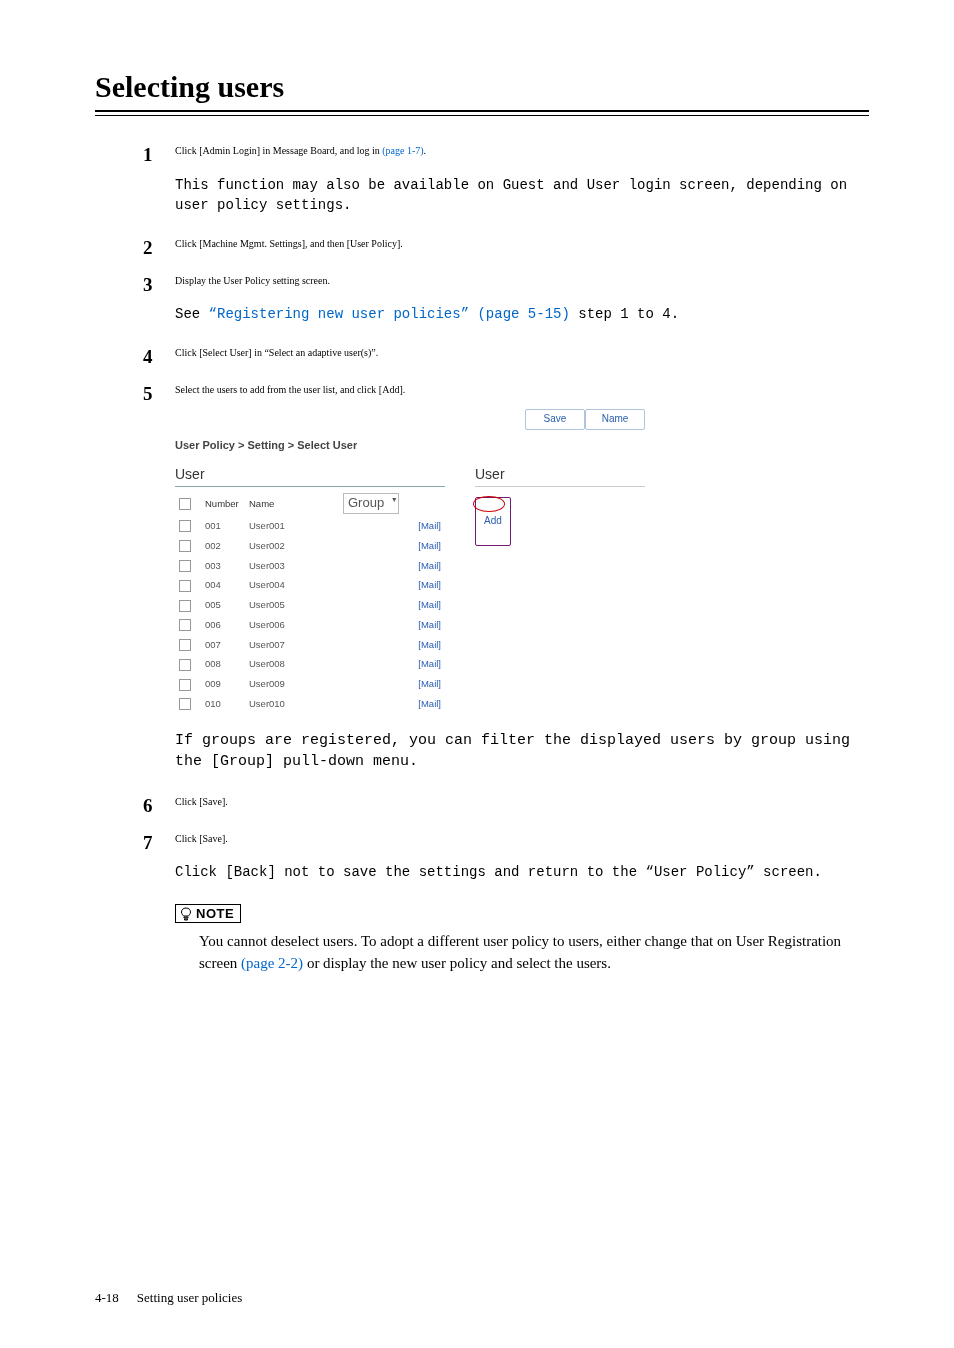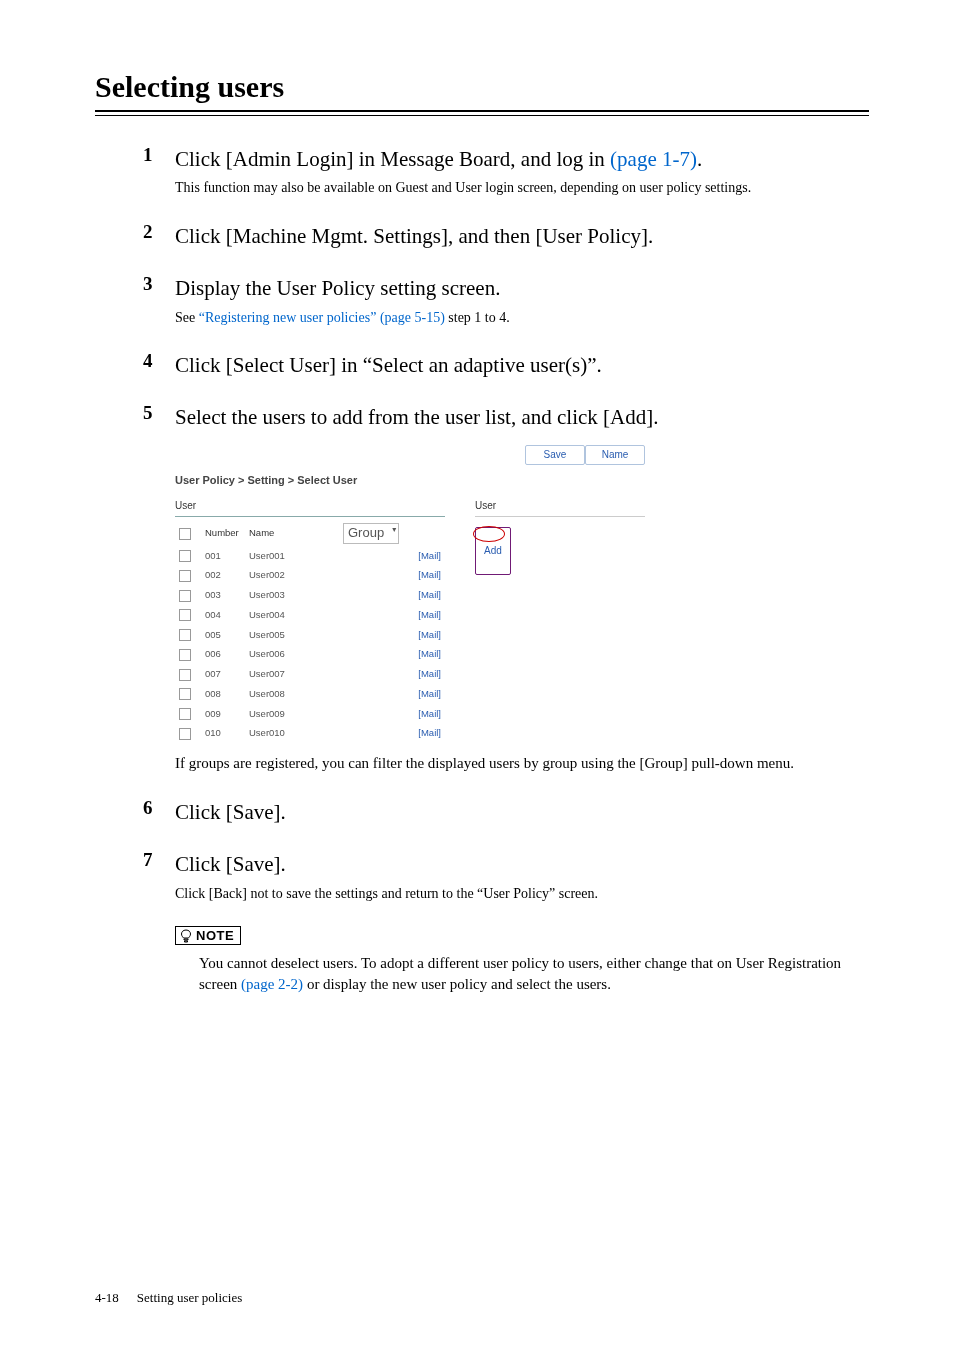--- a/index.html
+++ b/index.html
@@ -46,25 +46,26 @@
   ol.steps > li::before {
     content: counter(step);
     position: absolute;
     left: -32px;
     top: -3px;
     font-family: "Century Schoolbook", "Times New Roman", Georgia, serif;
     font-weight: bold;
     font-size: 19px;
   }
   .step-main {
-    font-size: 21px;
+    font-size: 10px;
   }
   .step-sub {
     font-size: 14px;
-    margin-top: 4px;
+    margin-top: 16px;
+    font-family: Liberation Mono, monospace;
   }
   .link {
     color: #0066cc;
   }
   .link-quoted {
     color: #0066cc;
   }
   
   .shot {
     margin: 10px 0 10px 0;
@@ -98,21 +99,21 @@
     display: flex;
   }
   .shot-left {
     width: 270px;
   }
   .shot-right {
     flex: 1;
     padding-left: 30px;
   }
   .sect-head {
-    font-size: 10px;
+    font-size: 14px;
     color: #333;
     padding: 2px 0;
     border-bottom: 1px solid #8aa;
     margin-bottom: 4px;
   }
   .sect-head.right {
     border-bottom-color: #ccc;
   }
   table.user-table {
     width: 100%;

